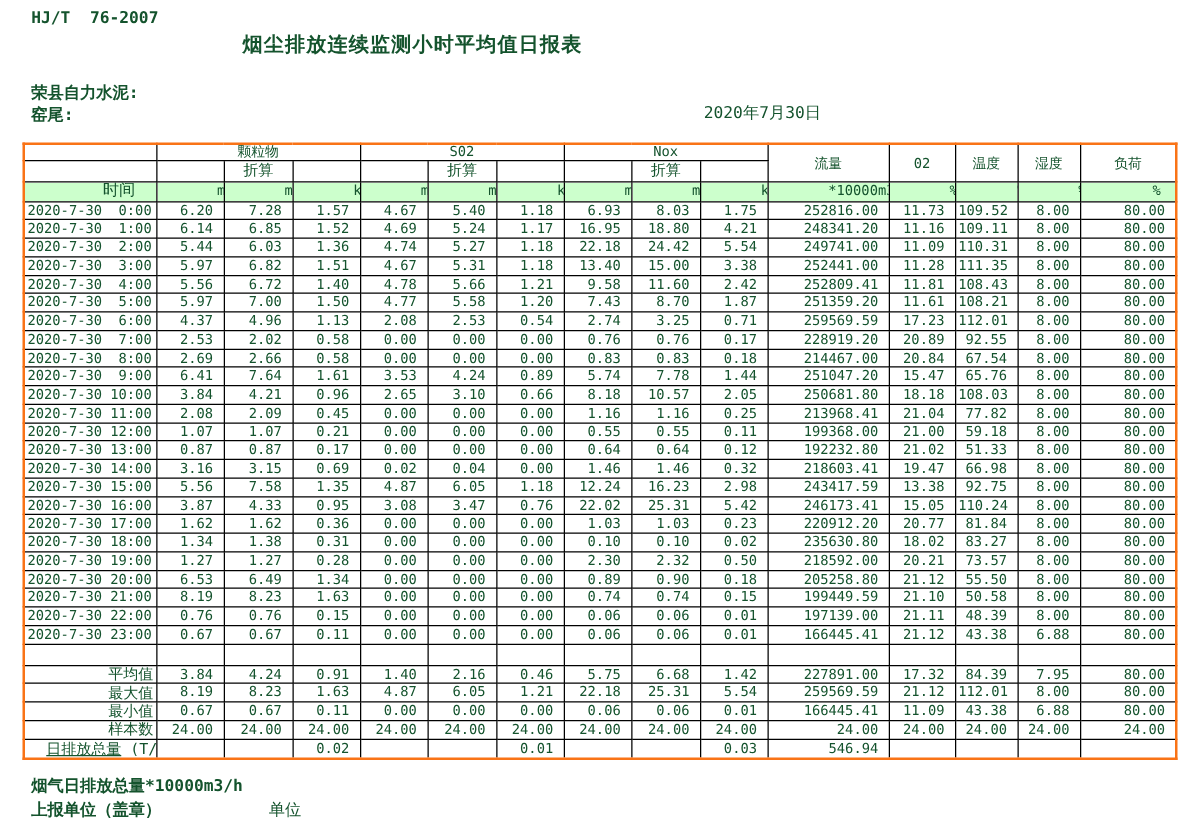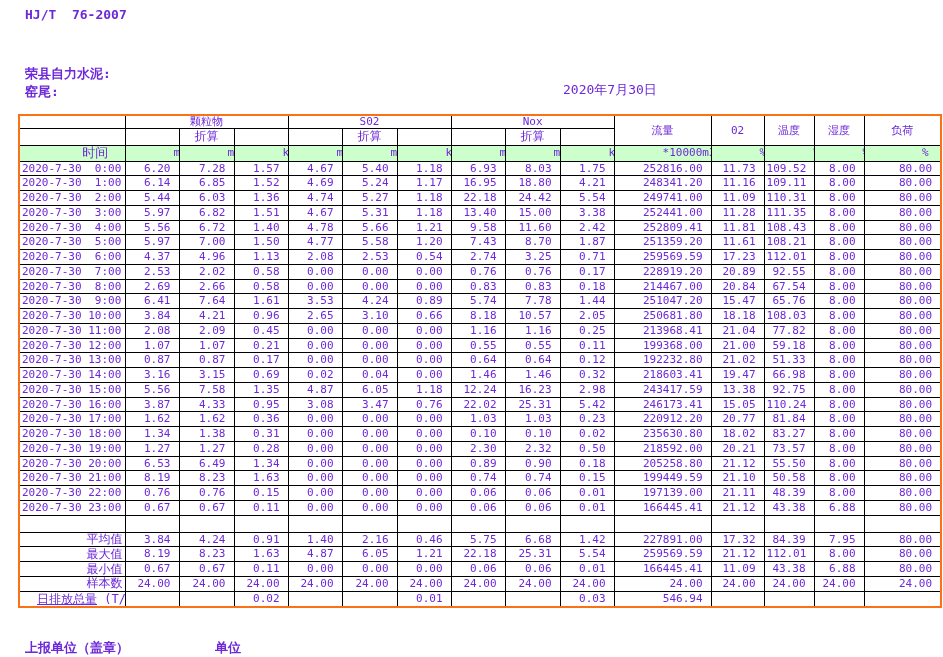--- a/index.html
+++ b/index.html
@@ -1,17 +1,17 @@
 <!DOCTYPE html>
 <html><head>
 <meta charset="utf-8">
 <style>
   html,body{margin:0;padding:0;background:#fff;}
   #page{position:relative;width:943px;height:657px;background:#fff;overflow:hidden;
-        font-family:"DejaVu Sans Mono","DejaVu Sans",sans-serif;color:#6d28d9;}
+        font-family:"DejaVu Sans Mono","DejaVu Sans",sans-serif;color:#14532d;}
   .abs{position:absolute;white-space:pre;}
   #std{left:25px;top:7px;font-size:13px;font-weight:bold;}
   #title{left:0;top:26px;width:660px;text-align:center;font-size:16px;font-weight:bold;letter-spacing:1px;}
   #company{left:25px;top:65px;font-size:13px;font-weight:bold;}
   #kiln{left:25px;top:83px;font-size:13px;font-weight:bold;}
   #date{left:563px;top:81px;font-size:13px;}
   #tablewrap{position:absolute;left:18px;top:114px;}
   table{border-collapse:collapse;table-layout:fixed;width:922px;border:2px solid #f97316;}
   td{border:1px solid #000;padding:0 2px;overflow:hidden;white-space:pre;font-size:11px;line-height:1.05;}
   thead td{text-align:center;font-size:12px;}
@@ -22,27 +22,28 @@
   tr.r{height:14.75px;}
   tr.spacer{height:17px;}
   tr.total{height:16px;}
   td.num{text-align:right;padding-right:8px;}
   td.time{text-align:right;padding-right:4px;}
   td.slabel{text-align:right;padding-right:2px;font-size:12px;}
   td.tlabel{text-align:left;padding-left:17px;font-size:12px;}
   .ul{text-decoration:underline;}
   #foot1{left:25px;top:620px;font-size:13px;font-weight:bold;}
   #foot2{left:25px;top:639px;font-size:13px;font-weight:bold;}
-  #foot3{left:215px;top:639px;font-size:13px;font-weight:bold;}
+  #foot3{left:215px;top:639px;font-size:13px;font-weight:normal;}
 </style>
 </head>
 <body>
 
 <div id="page">
   <div id="std" class="abs">HJ/T  76-2007</div>
+  <div id="title" class="abs">烟尘排放连续监测小时平均值日报表</div>
   <div id="company" class="abs">荣县自力水泥:</div>
   <div id="kiln" class="abs">窑尾:</div>
   <div id="date" class="abs">2020年7月30日</div>
 
   <div id="tablewrap">
     <table>
       <colgroup>
         <col style="width:106px">
           <col style="width:54px">
           <col style="width:55px">
@@ -609,15 +610,16 @@
             <td class="num">546.94</td>
             <td class="num"></td>
             <td class="num"></td>
             <td class="num"></td>
             <td class="num"></td>
           </tr>
         </tbody>
     </table>
   </div>
 
+  <div id="foot1" class="abs">烟气日排放总量*10000m3/h</div>
   <div id="foot2" class="abs">上报单位（盖章）</div>
   <div id="foot3" class="abs">单位</div>
 </div>
 
 </body></html>

